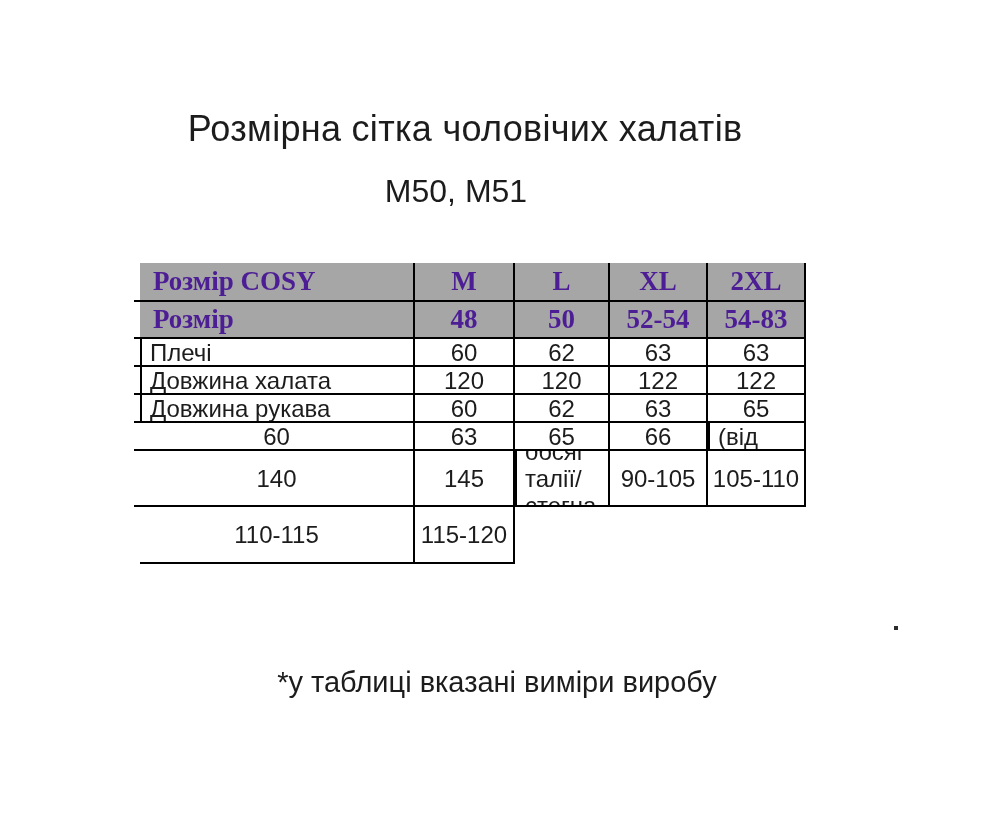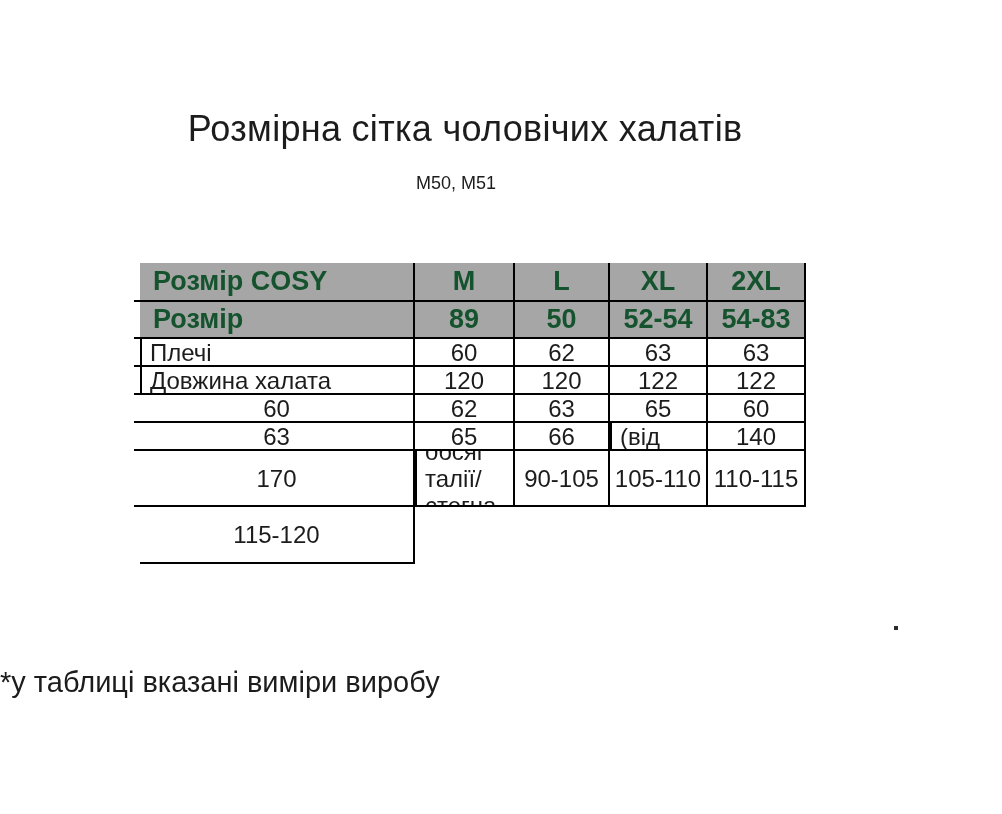--- a/index.html
+++ b/index.html
@@ -22,28 +22,29 @@
     font-weight: 400;
     letter-spacing: 0.3px;
     color: #1c1c1c;
   }
   .subtitle {
     position: absolute;
     top: 173px;
     left: 0;
     width: 912px;
     text-align: center;
-    font-size: 18px;
+    font-size: 32px;
     color: #1c1c1c;
   }
   .footnote {
     position: absolute;
     top: 666px;
     left: 0;
     width: 994px;
+    text-align: center;
     font-size: 29px;
     color: #1c1c1c;
   }
   .table-wrap {
     position: absolute;
     top: 263px;
     left: 140px;
     width: 666px;
   }
   .grid {
@@ -65,23 +66,24 @@
   }
   .cell.lbl {
     justify-content: flex-start;
     text-align: left;
     padding-left: 8px;
     white-space: pre-line;
   }
   .cell.first { border-left: 2px solid #000000; }
   .cell.g {
     background: #a6a6a6;
-    color: #14532d;
+    color: #4c1d95;
     font-weight: 700;
     font-size: 27px;
+    font-family: Liberation Serif, serif;
   }
   .cell.g.lbl { padding-left: 13px; }
   .tick {
     position: absolute;
     left: -6px;
     width: 6px;
     height: 2px;
     background: #000000;
   }
   .t1 { top: 37px; }
@@ -111,51 +113,52 @@
   <div class="table-wrap">
     <div class="grid">
 
       <div class="cell g lbl">Розмір COSY</div>
       <div class="cell g">M</div>
       <div class="cell g">L</div>
       <div class="cell g">XL</div>
       <div class="cell g">2XL</div>
 
       <div class="cell g lbl">Розмір</div>
-      <div class="cell g">89</div>
+      <div class="cell g">48</div>
       <div class="cell g">50</div>
       <div class="cell g">52-54</div>
       <div class="cell g">54-83</div>
 
       <div class="cell lbl first">Плечі</div>
       <div class="cell">60</div>
       <div class="cell">62</div>
       <div class="cell">63</div>
       <div class="cell">63</div>
 
       <div class="cell lbl first">Довжина халата</div>
       <div class="cell">120</div>
       <div class="cell">120</div>
       <div class="cell">122</div>
       <div class="cell">122</div>
 
+      <div class="cell lbl first">Довжина рукава</div>
       <div class="cell">60</div>
       <div class="cell">62</div>
       <div class="cell">63</div>
       <div class="cell">65</div>
 
       <div class="cell">60</div>
       <div class="cell">63</div>
       <div class="cell">65</div>
       <div class="cell">66</div>
 
       <div class="cell lbl first">Замір халата по талії
 (від краю до краю)</div>
       <div class="cell">140</div>
-      <div class="cell">170</div>
+      <div class="cell">145</div>
 
       <div class="cell lbl first">На обсяг талії/стегна
 людини</div>
       <div class="cell">90-105</div>
       <div class="cell">105-110</div>
       <div class="cell">110-115</div>
       <div class="cell">115-120</div>
 
     </div>
 

